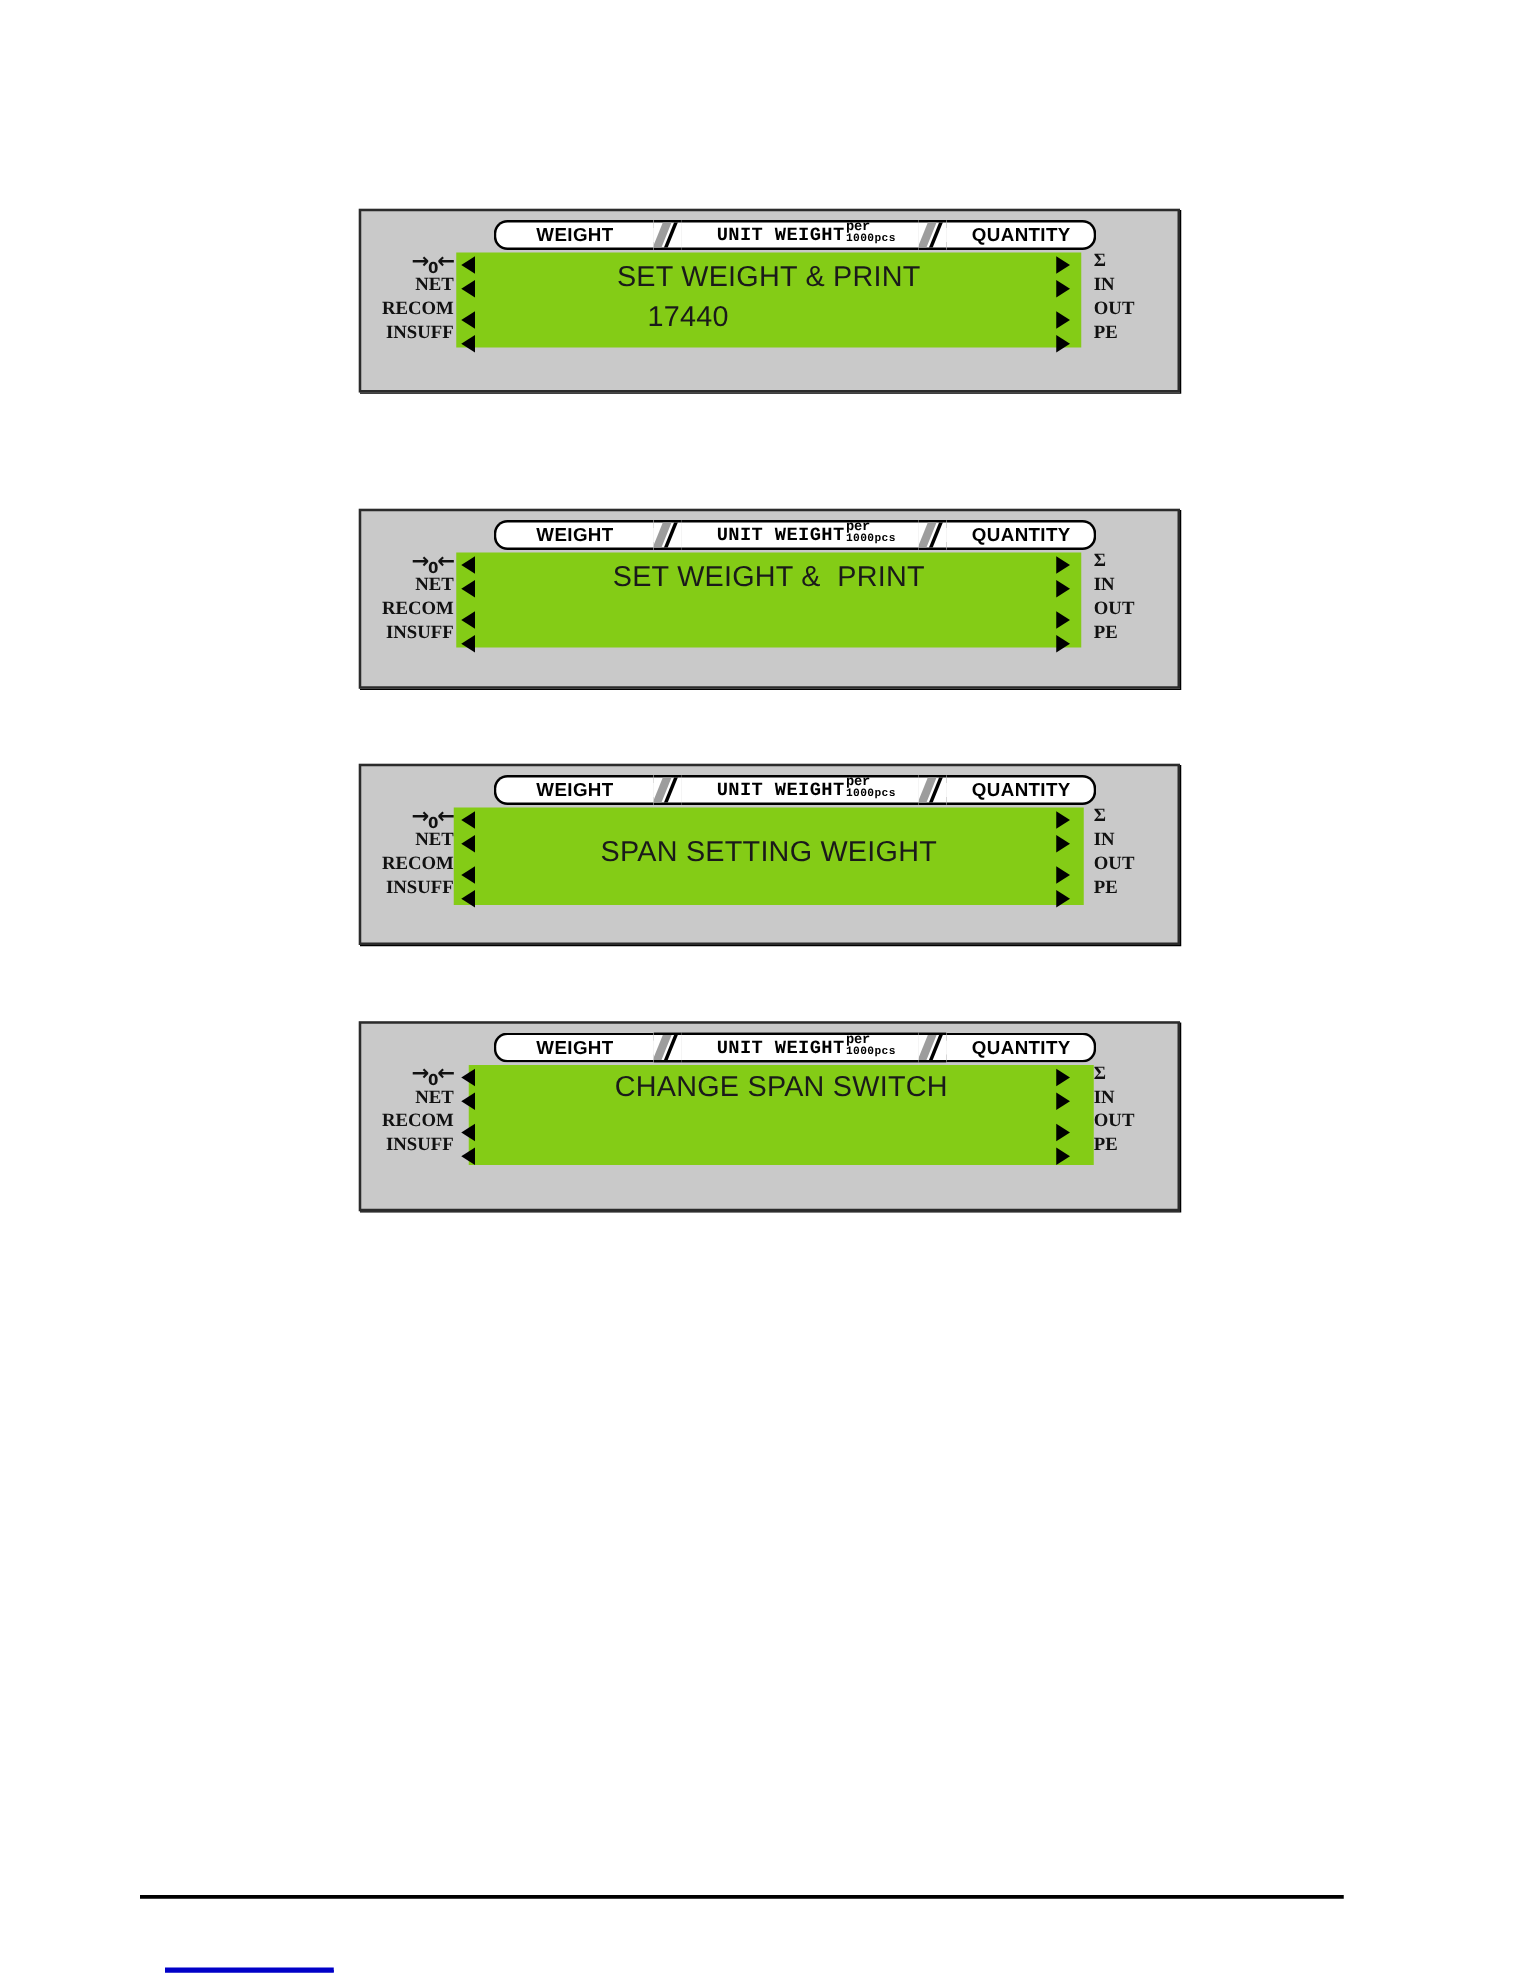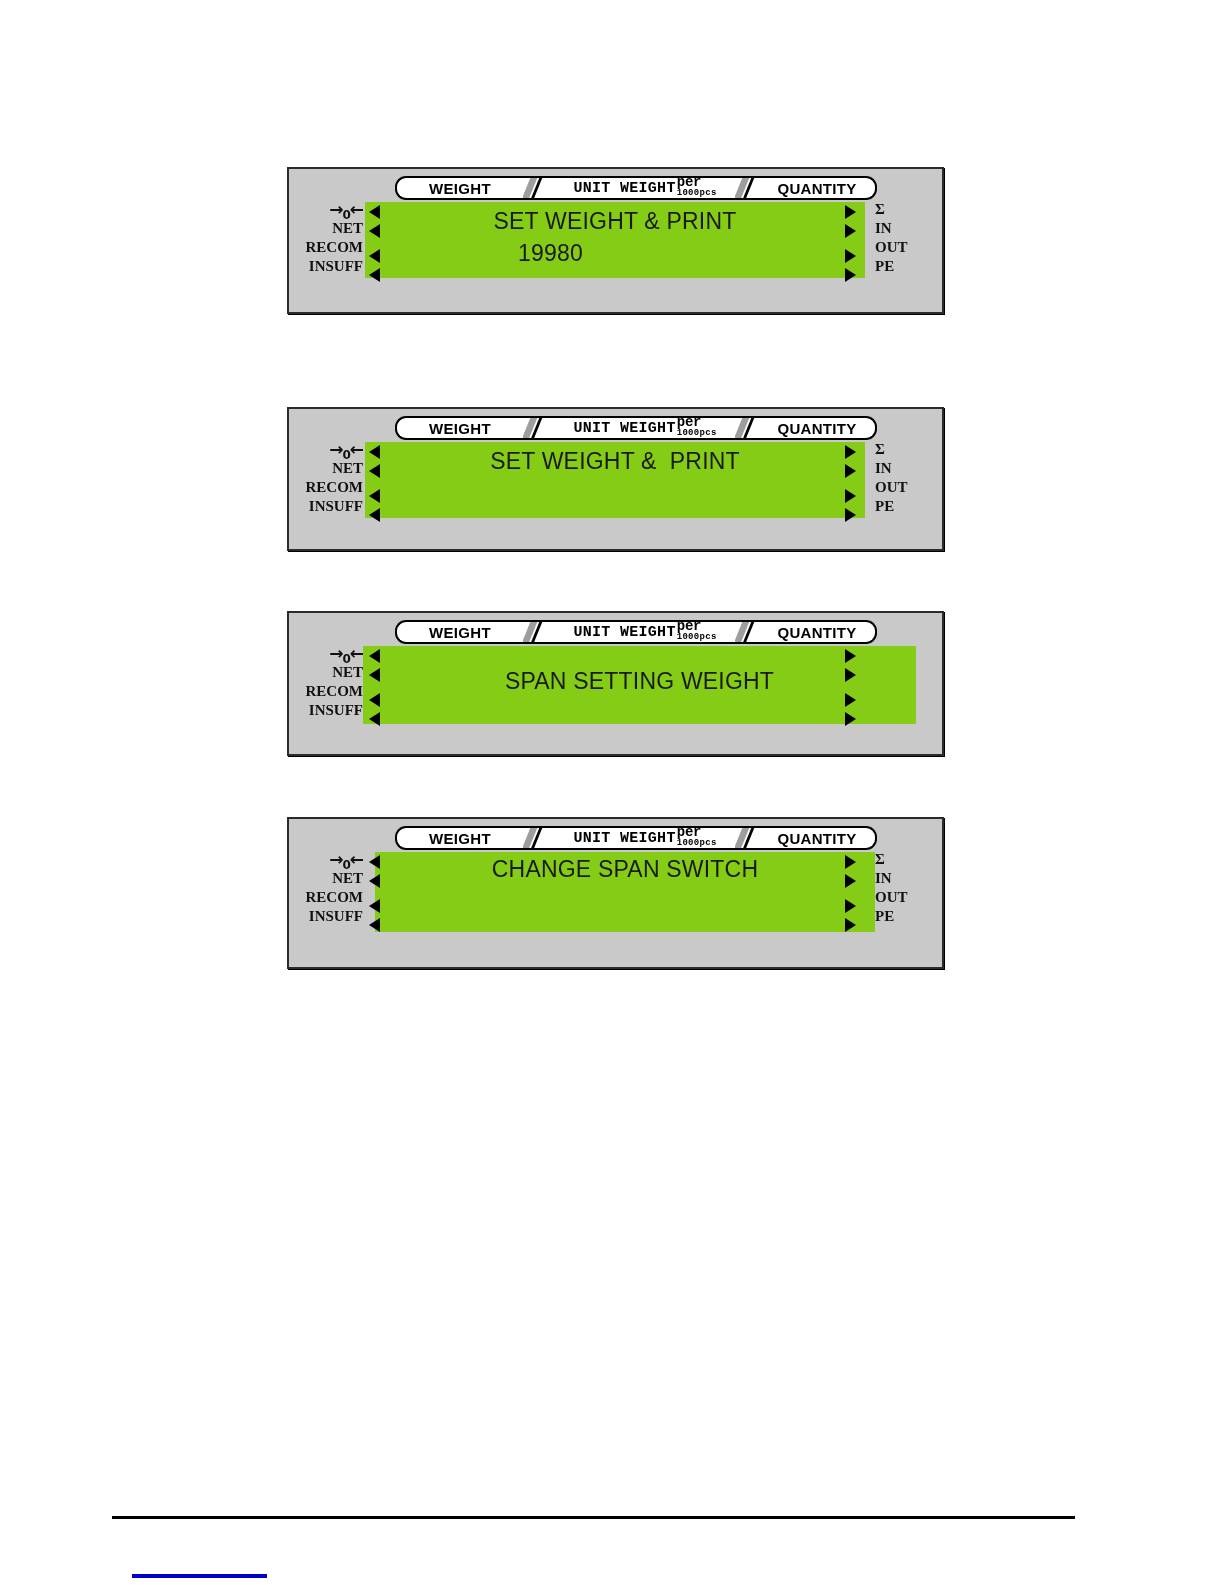--- a/index.html
+++ b/index.html
@@ -101,31 +101,31 @@
     display: inline-block;
     vertical-align: top;
     line-height: 0.92;
     font-size: 9px;
     font-weight: bold;
     margin-top: -3px;
     margin-left: 1px;
     text-align: left;
   }
   .tab-unit-sup span { display: block; }
-  .sup-b { font-size: 14px; letter-spacing: -0.2px; }
+  .sup-b { font-size: 11px; letter-spacing: -0.2px; }
 
   
   .lcd {
     position: absolute;
     background: #84cc16;
     overflow: hidden;
   }
   .lcd-p1 { left: 76px; top: 33px;  width: 500px; height: 76px; }
   .lcd-p2 { left: 76px; top: 33px;  width: 500px; height: 76px; }
-  .lcd-p3 { left: 74px; top: 33px;  width: 553px; height: 78px; }
+  .lcd-p3 { left: 74px; top: 33px;  width: 504px; height: 78px; }
   .lcd-p4 { left: 86px; top: 33px;  width: 500px; height: 80px; }
 
   .lcd-text {
     position: absolute;
     left: 0; right: 0;
     text-align: center;
     font-family: "Liberation Sans", sans-serif;
     font-size: 23px;
     color: #1a1a1a;
     letter-spacing: 0.2px;
@@ -245,21 +245,21 @@
 
   <div class="right-labels">
     <div>Σ</div>
     <div>IN</div>
     <div>OUT</div>
     <div>PE</div>
   </div>
 
   <div class="lcd lcd-p1">
     <div class="lcd-text line-title-1">SET WEIGHT &amp; PRINT</div>
-    <div class="lcd-text line-value-1">19980</div>
+    <div class="lcd-text line-value-1">17440</div>
   </div>
 
   <div class="arrows-left">
     <div class="arrow arrow-l"></div>
     <div class="arrow arrow-l gap"></div>
     <div class="arrow arrow-l"></div>
     <div class="arrow arrow-l"></div>
   </div>
   <div class="arrows-right">
     <div class="arrow arrow-r"></div>

